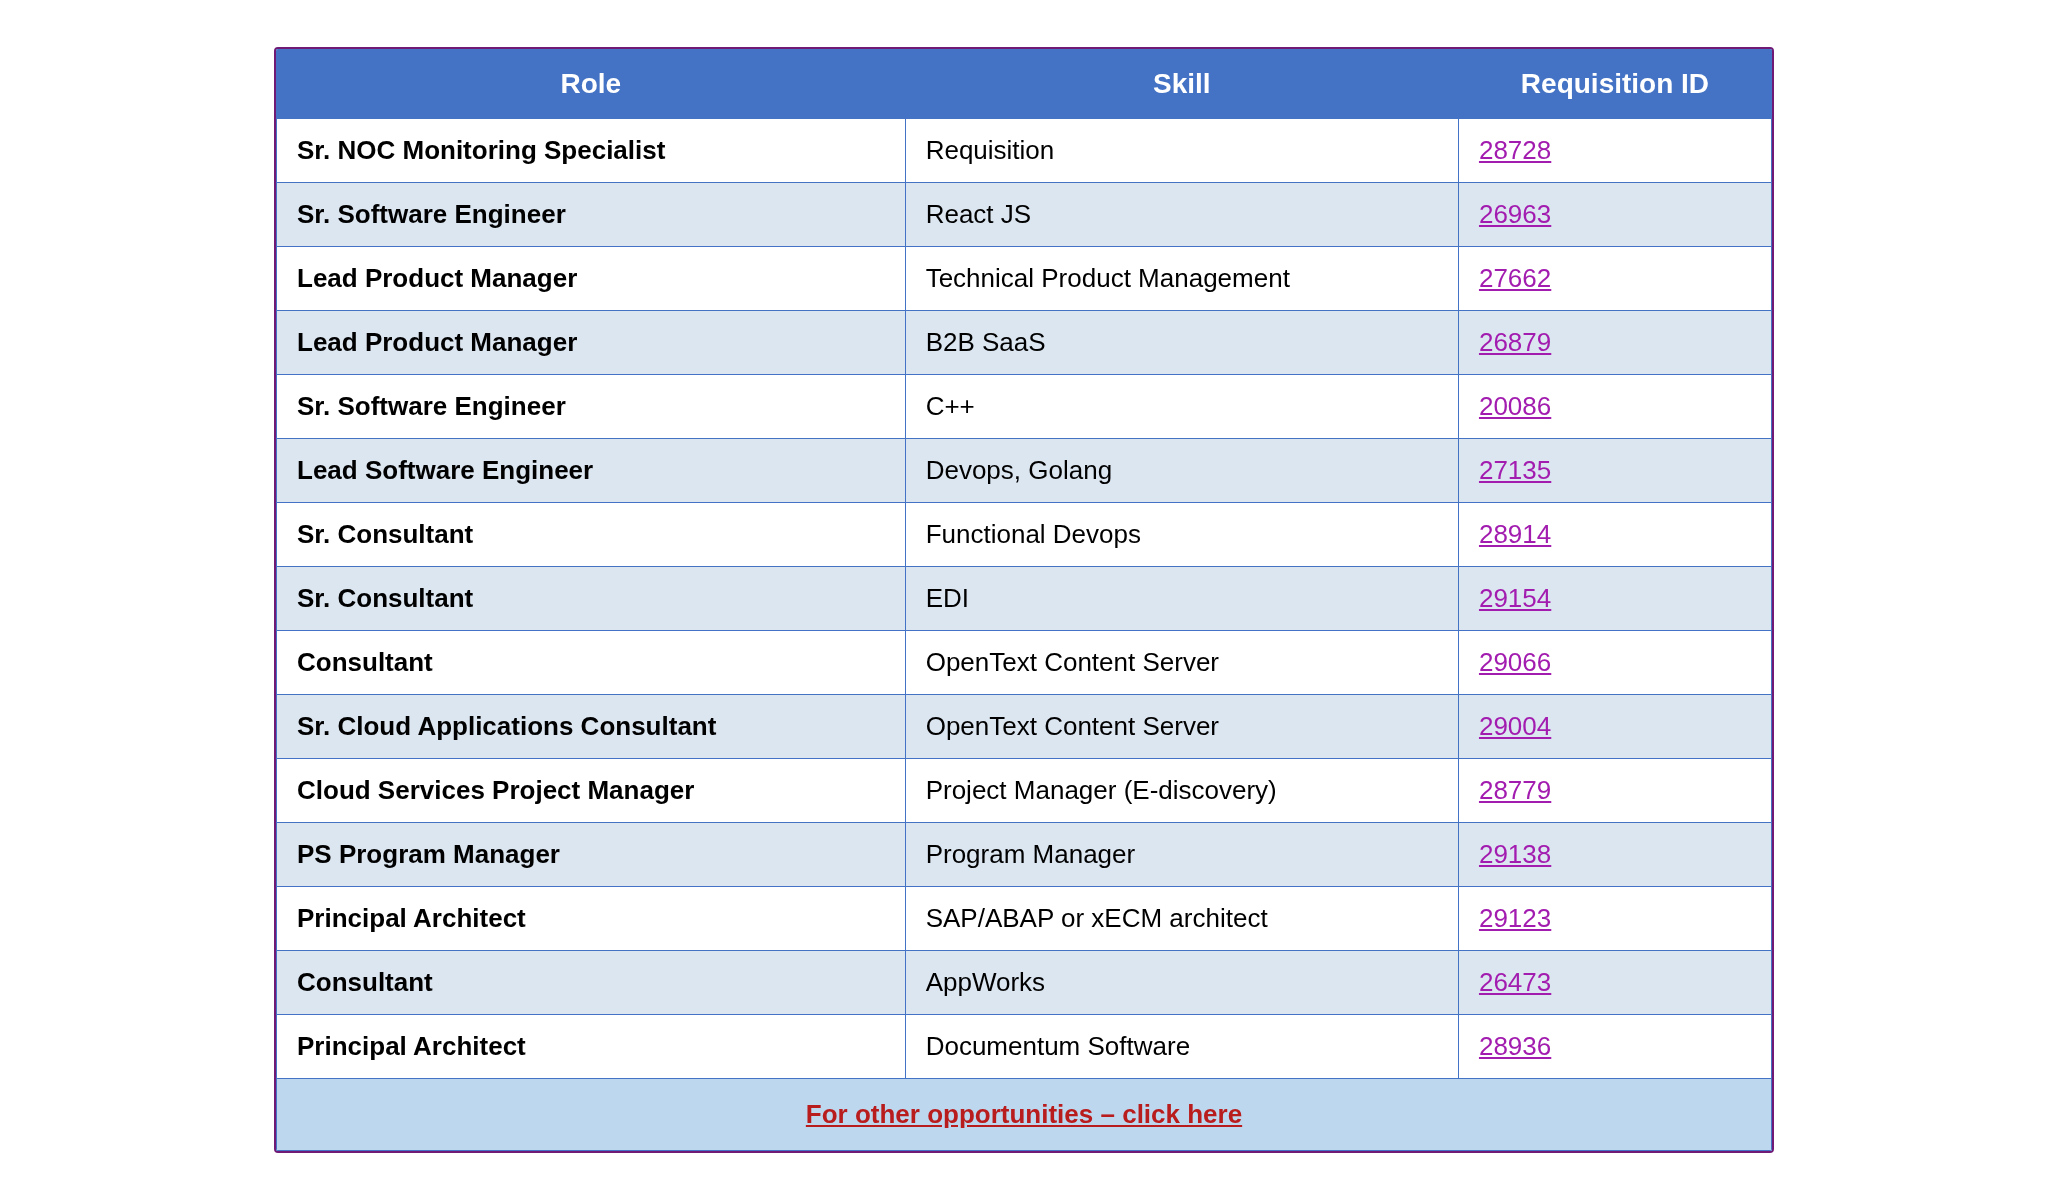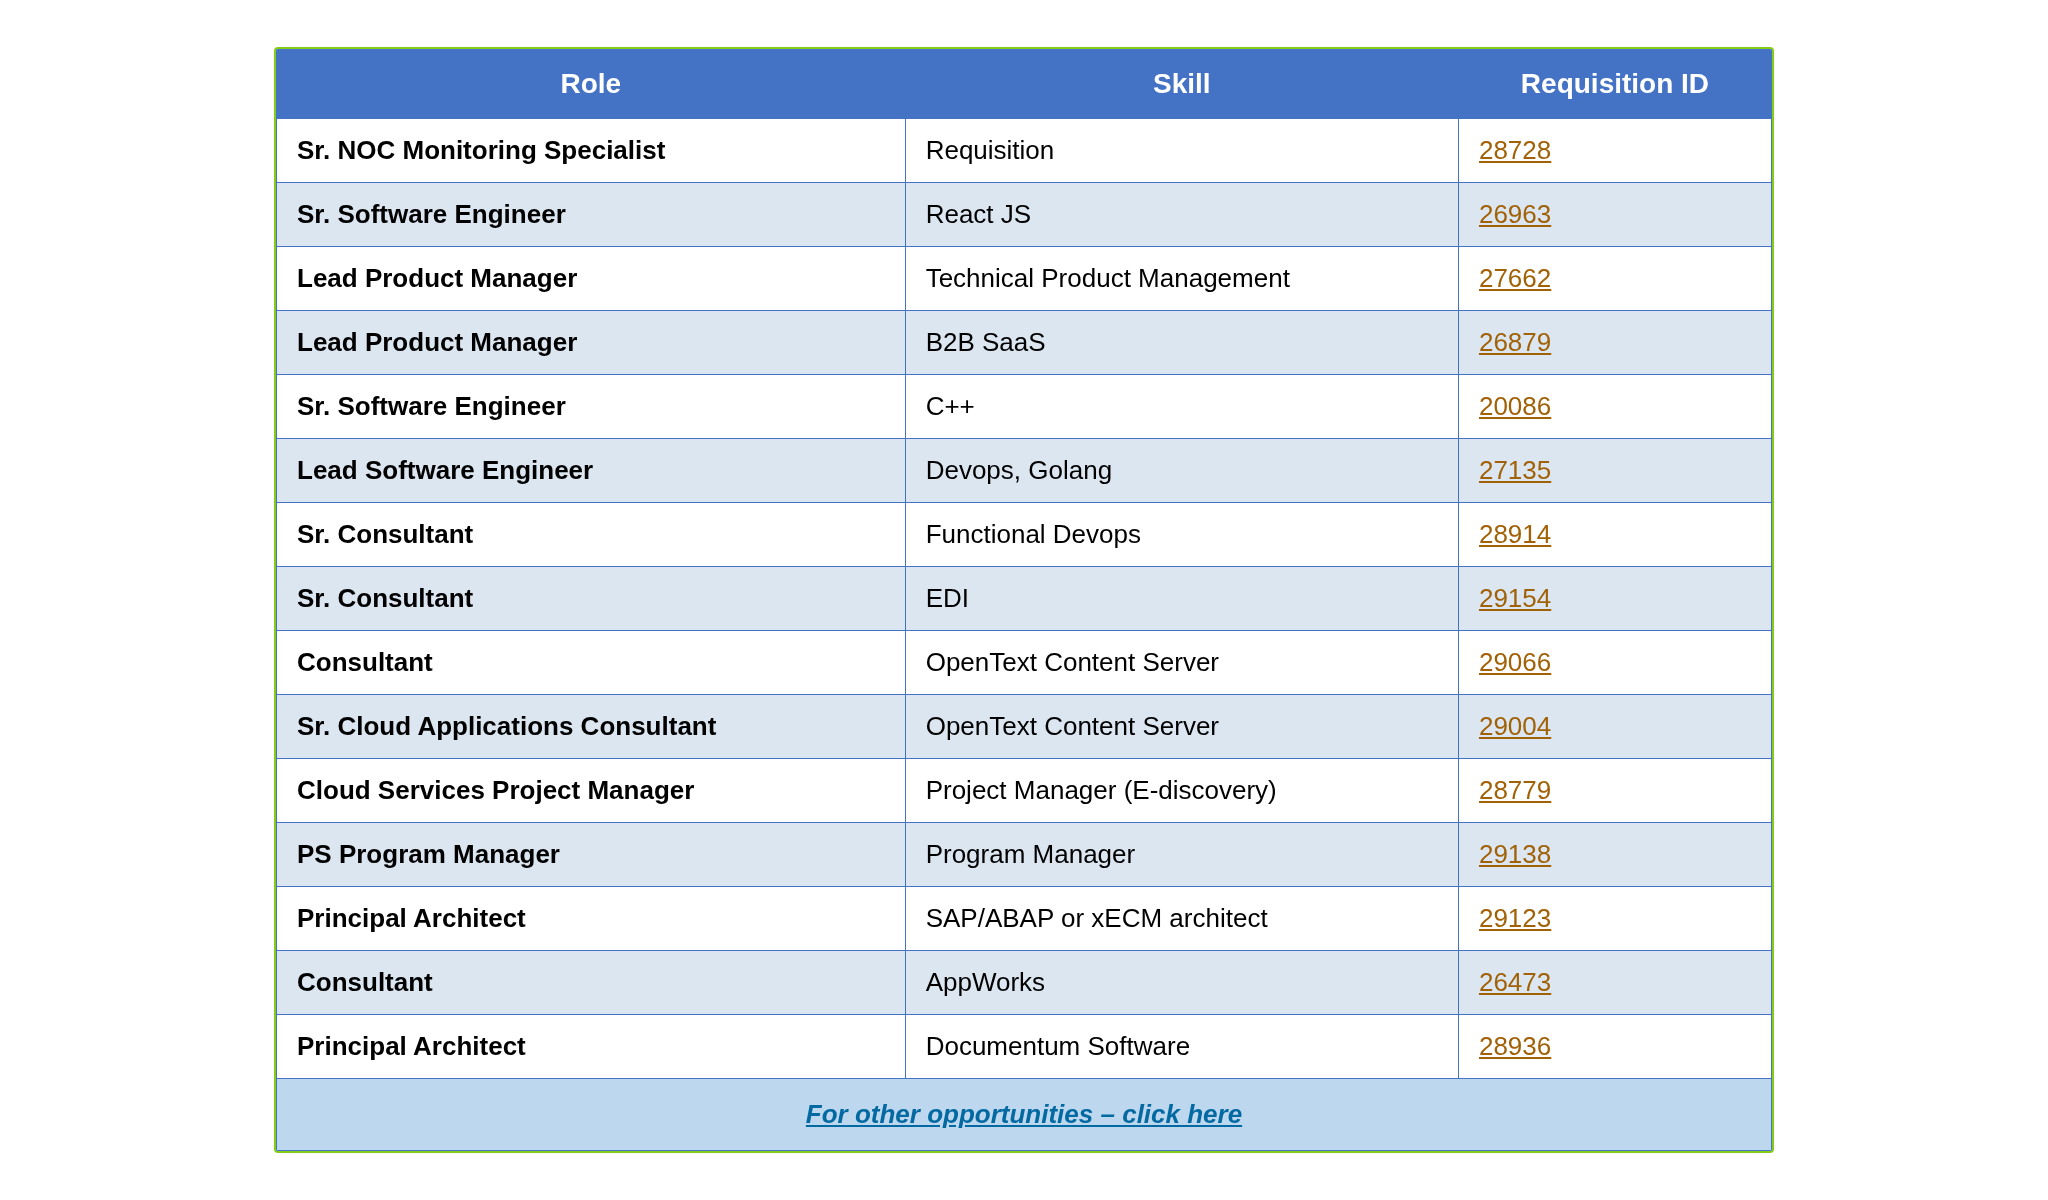--- a/index.html
+++ b/index.html
@@ -12,21 +12,21 @@
       background: #ffffff;
       display: flex;
       justify-content: center;
       align-items: center;
       min-height: 100vh;
       font-family: Arial, sans-serif;
     }
 
     .table-wrapper {
       width: 1500px;
-      border: 2px solid #84cc16;
+      border: 2px solid #701a75;
       border-radius: 4px;
       overflow: hidden;
     }
 
     table {
       width: 100%;
       border-collapse: collapse;
     }
 
     thead tr th {
@@ -55,44 +55,43 @@
       font-weight: normal;
       color: #000000;
     }
 
     tbody tr td:nth-child(3) {
       color: #7030a0;
       font-weight: normal;
     }
 
     tbody tr td a {
-      color: #a16207;
+      color: #a21caf;
       text-decoration: underline;
     }
 
     tbody tr:nth-child(odd) {
       background-color: #ffffff;
     }
 
     tbody tr:nth-child(even) {
       background-color: #dce6f1;
     }
 
     .footer-row td {
       background-color: #bdd7ee !important;
       text-align: center;
       padding: 20px;
     }
 
     .footer-row td a {
-      color: #0369a1;
+      color: #b91c1c;
       font-weight: bold;
       font-size: 26px;
       text-decoration: underline;
-      font-style: italic;
     }
   </style>
 </head>
 <body>
 
 <div class="table-wrapper">
   <table>
     <thead>
       <tr>
         <th>Role</th>

